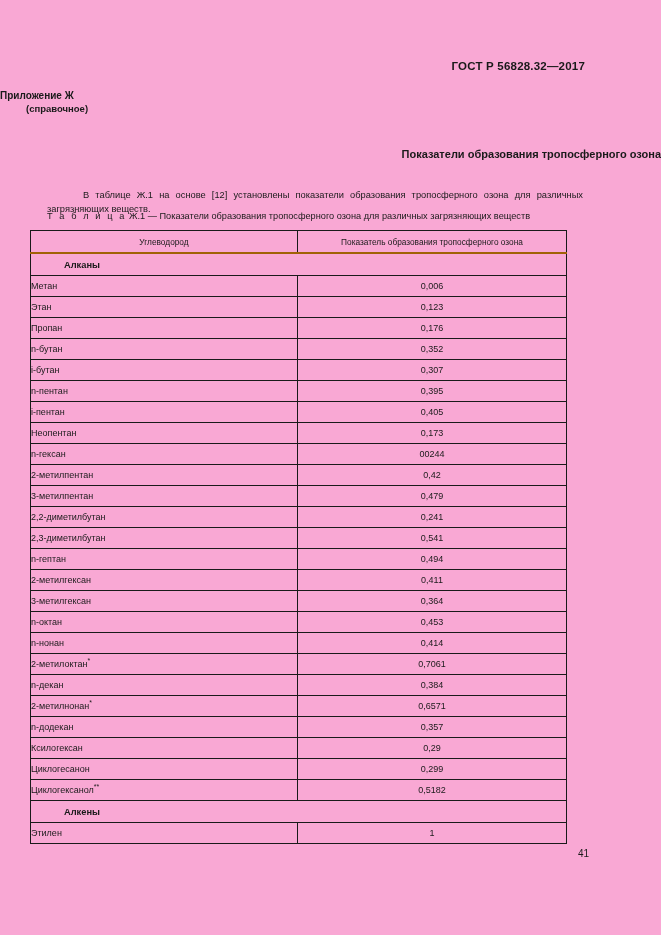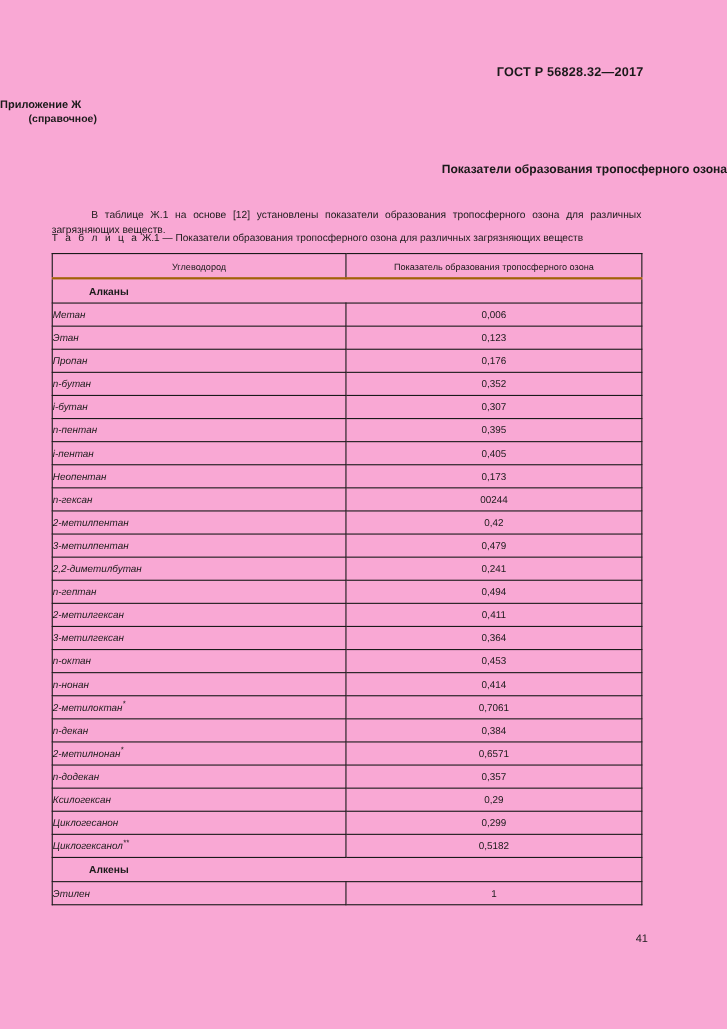--- a/index.html
+++ b/index.html
@@ -73,21 +73,21 @@
     width: 560px;
     font-size: 9.2px;
     white-space: nowrap;
   }
   .table-caption .spaced {
     letter-spacing: 2.1px;
   }
   table.data {
     position: absolute;
     top: 230px;
-    left: 47px;
+    left: 30px;
     width: 536px;
     border-collapse: collapse;
     table-layout: fixed;
     font-size: 9px;
   }
   table.data col.c1 { width: 267px; }
   table.data col.c2 { width: 269px; }
   table.data th,
   table.data td {
     border: 1px solid #1a1a1a;
@@ -109,21 +109,20 @@
     padding-left: 33px;
     height: 21px;
   }
   tr.section-row.second td {
     border-top: 1px solid #1a1a1a;
   }
   td.name {
     padding-left: 33px;
     font-size: 9px;
     text-align: left;
-    font-style: italic;
   }
   td.value {
     text-align: center;
     font-size: 9px;
   }
   sup.mark {
     font-size: 7px;
     vertical-align: super;
     line-height: 0;
   }
@@ -212,20 +211,24 @@
         </tr>
         <tr>
           <td class="name"><span>3-метилпентан</span></td>
           <td class="value">0,479</td>
         </tr>
         <tr>
           <td class="name"><span>2,2-диметилбутан</span></td>
           <td class="value">0,241</td>
         </tr>
         <tr>
+          <td class="name"><span>2,3-диметилбутан</span></td>
+          <td class="value">0,541</td>
+        </tr>
+        <tr>
           <td class="name"><span>n-гептан</span></td>
           <td class="value">0,494</td>
         </tr>
         <tr>
           <td class="name"><span>2-метилгексан</span></td>
           <td class="value">0,411</td>
         </tr>
         <tr>
           <td class="name"><span>3-метилгексан</span></td>
           <td class="value">0,364</td>

